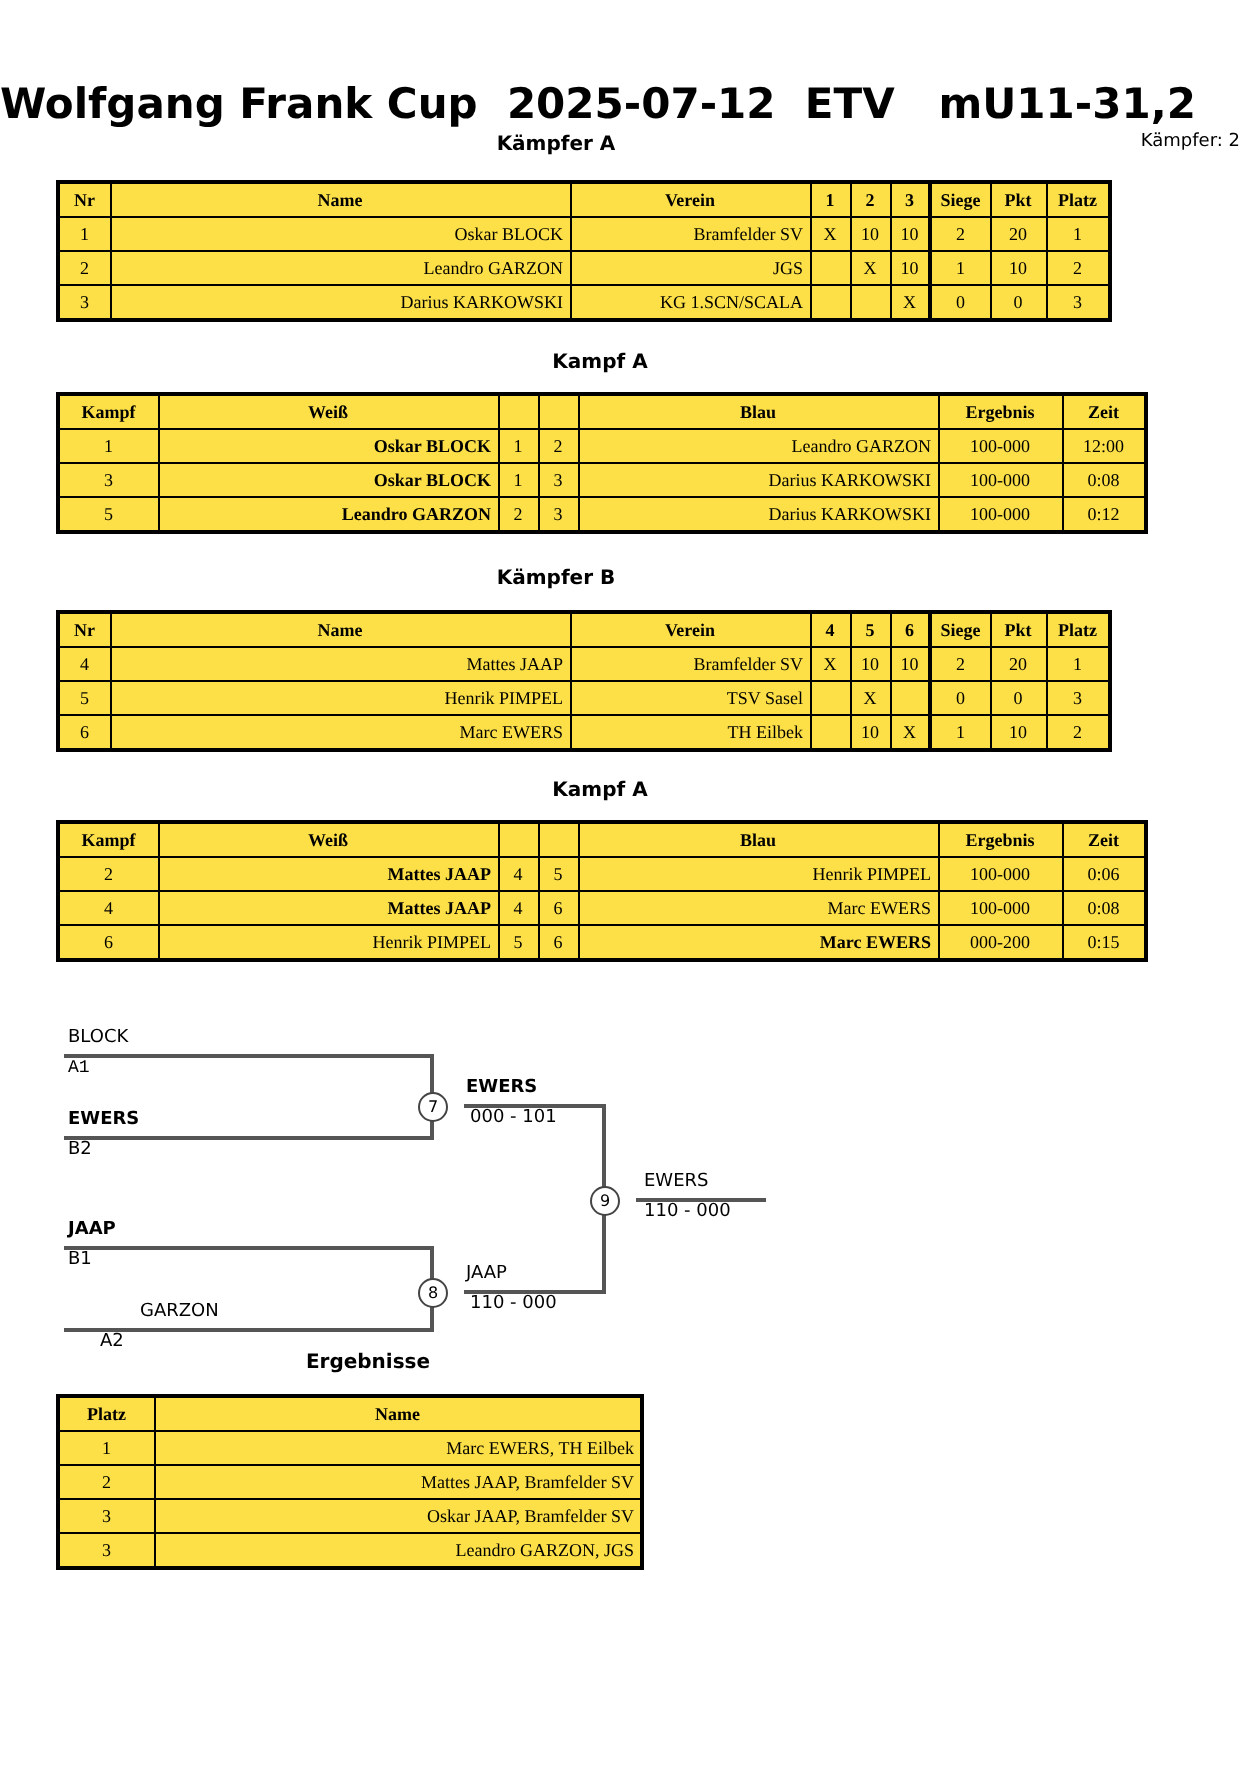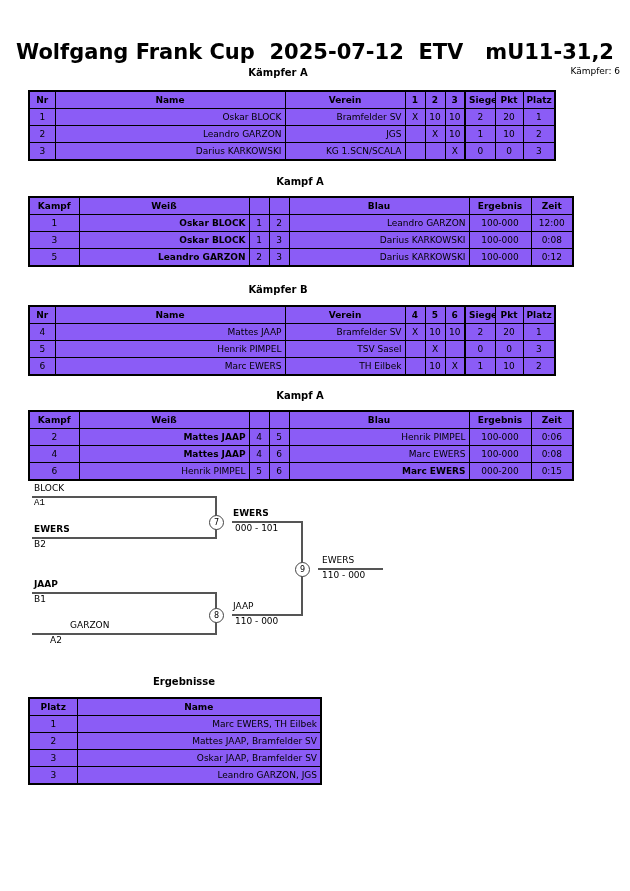--- a/index.html
+++ b/index.html
@@ -8,21 +8,21 @@
     width:630px; height:891px;
     background:#ffffff;
     font-family:"DejaVu Sans", sans-serif;
     color:#000000;
     position:relative;
     overflow:hidden;
   }
 
   
   .title {
-    position:absolute; left:0; top:40px; width:630px;
+    position:absolute; left:0; top:40px; width:514px;
     text-align:center;
     font-size:21px; font-weight:bold;
     letter-spacing:0px;
     white-space:pre;
   }
   .fighters-count {
     position:absolute; right:10px; top:66px;
     font-size:9px;
   }
 
@@ -32,22 +32,23 @@
     font-size:10px; font-weight:bold;
     text-align:center;
     white-space:nowrap;
   }
 
   
   table.grid {
     position:absolute;
     border-collapse:collapse;
     font-size:9px;
-    background:#8b5cf6;
+    background:#fde047;
     table-layout:fixed;
+    font-family:Liberation Serif, serif;
   }
   table.grid.outer { border:2px solid #000; }
   table.grid th, table.grid td {
     border:1px solid #000;
     height:17px;
     padding:0 3px;
     overflow:hidden;
     white-space:nowrap;
     line-height:16px;
   }
@@ -55,21 +56,21 @@
     font-weight:bold;
     text-align:center;
   }
   .c { text-align:center; }
   .l { text-align:right; }
   .b { font-weight:bold; }
   .thick-l { border-left:2px solid #000 !important;margin-top:28px; }
 
   
   .bracket {
-    position:absolute; left:0; top:475px;
+    position:absolute; left:0; top:506px;
     width:629px; height:180px;
   }
   .bracket svg { display:block; }
   .bk-label {
     position:absolute;
     font-size:9px;
     white-space:nowrap;
   }
   .bk-label.bold { font-weight:bold; }
   .bk-seed {
@@ -90,21 +91,21 @@
     background:#fff;
     font-size:8px;
     text-align:center;
     line-height:13px;
   }
 </style>
 </head>
 <body>
 
 <div class="title">Wolfgang Frank Cup  2025-07-12  ETV   mU11-31,2</div>
-<div class="fighters-count">Kämpfer: 6</div>
+<div class="fighters-count">Kämpfer: 2</div>
 
 <div class="caption" style="left:178px; top:67px; width:200px;">Kämpfer A</div>
 <table class="grid outer" style="left:28px; top:90px; width:496px;">
   <colgroup>
       <col style="width:26px">
       <col style="width:230px">
       <col style="width:120px">
       <col style="width:20px">
       <col style="width:20px">
       <col style="width:20px">

